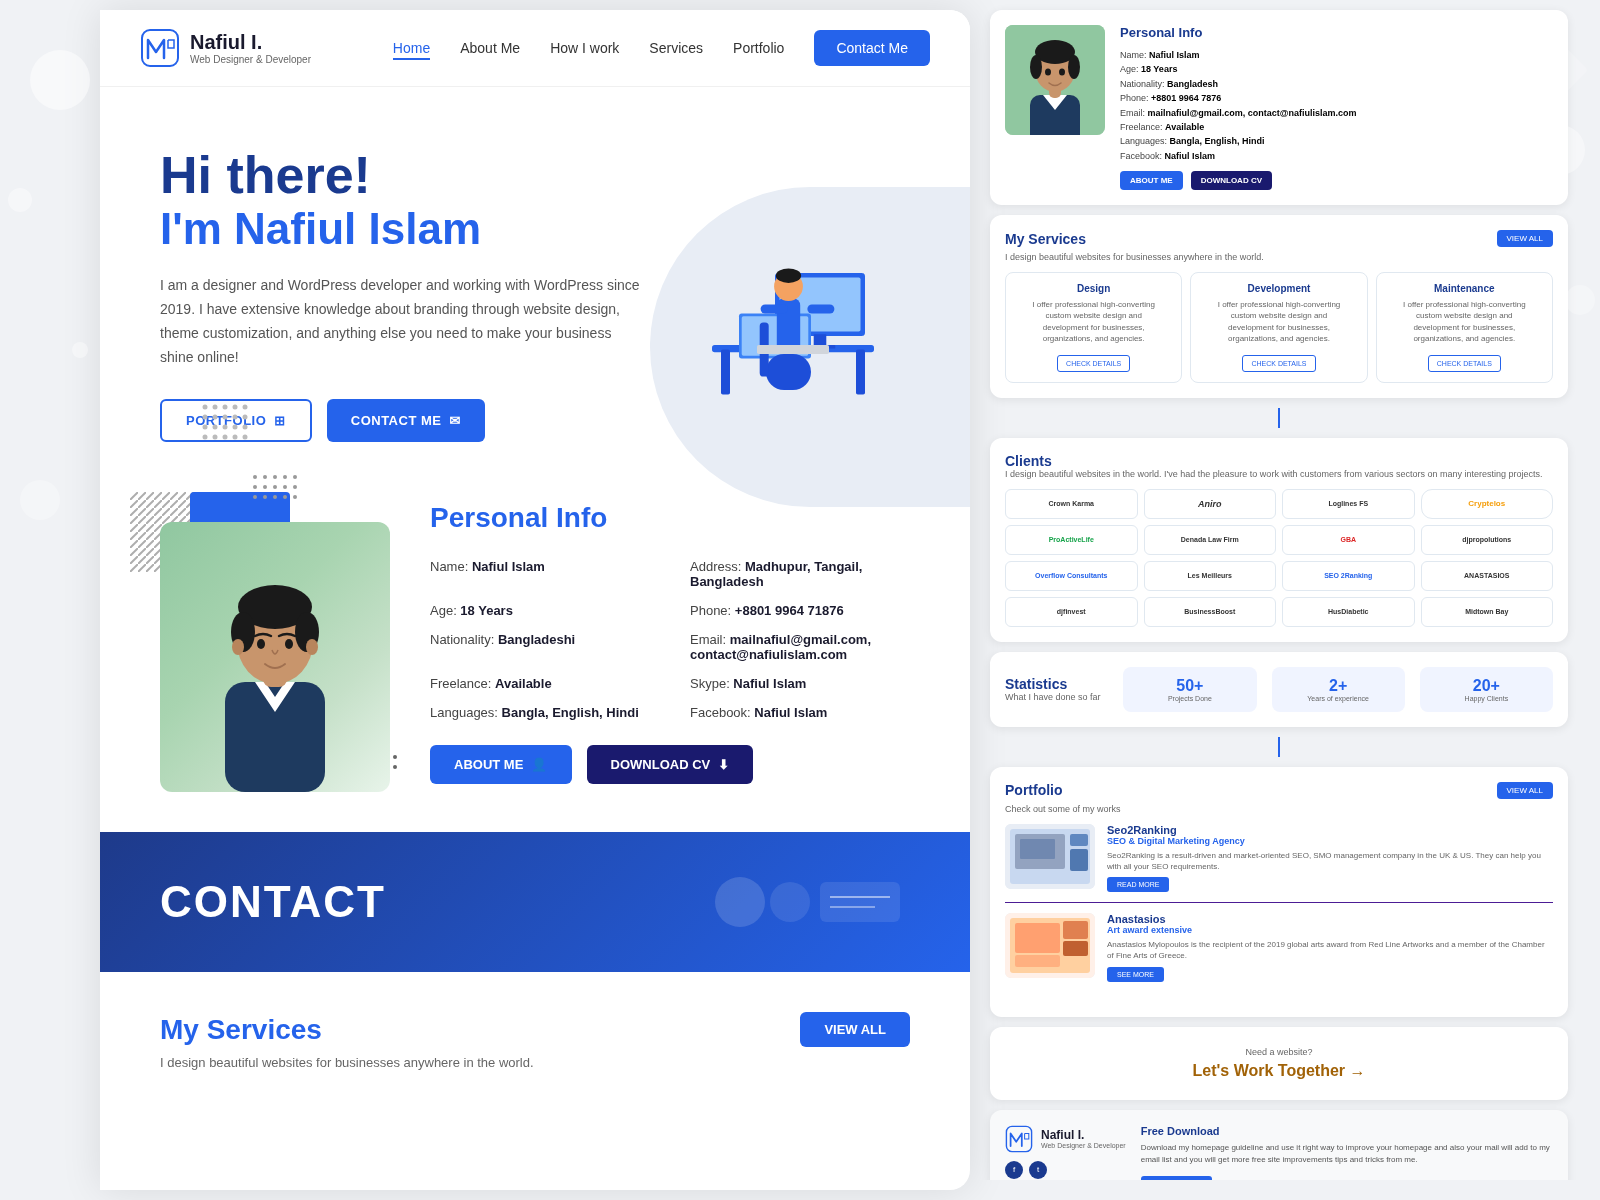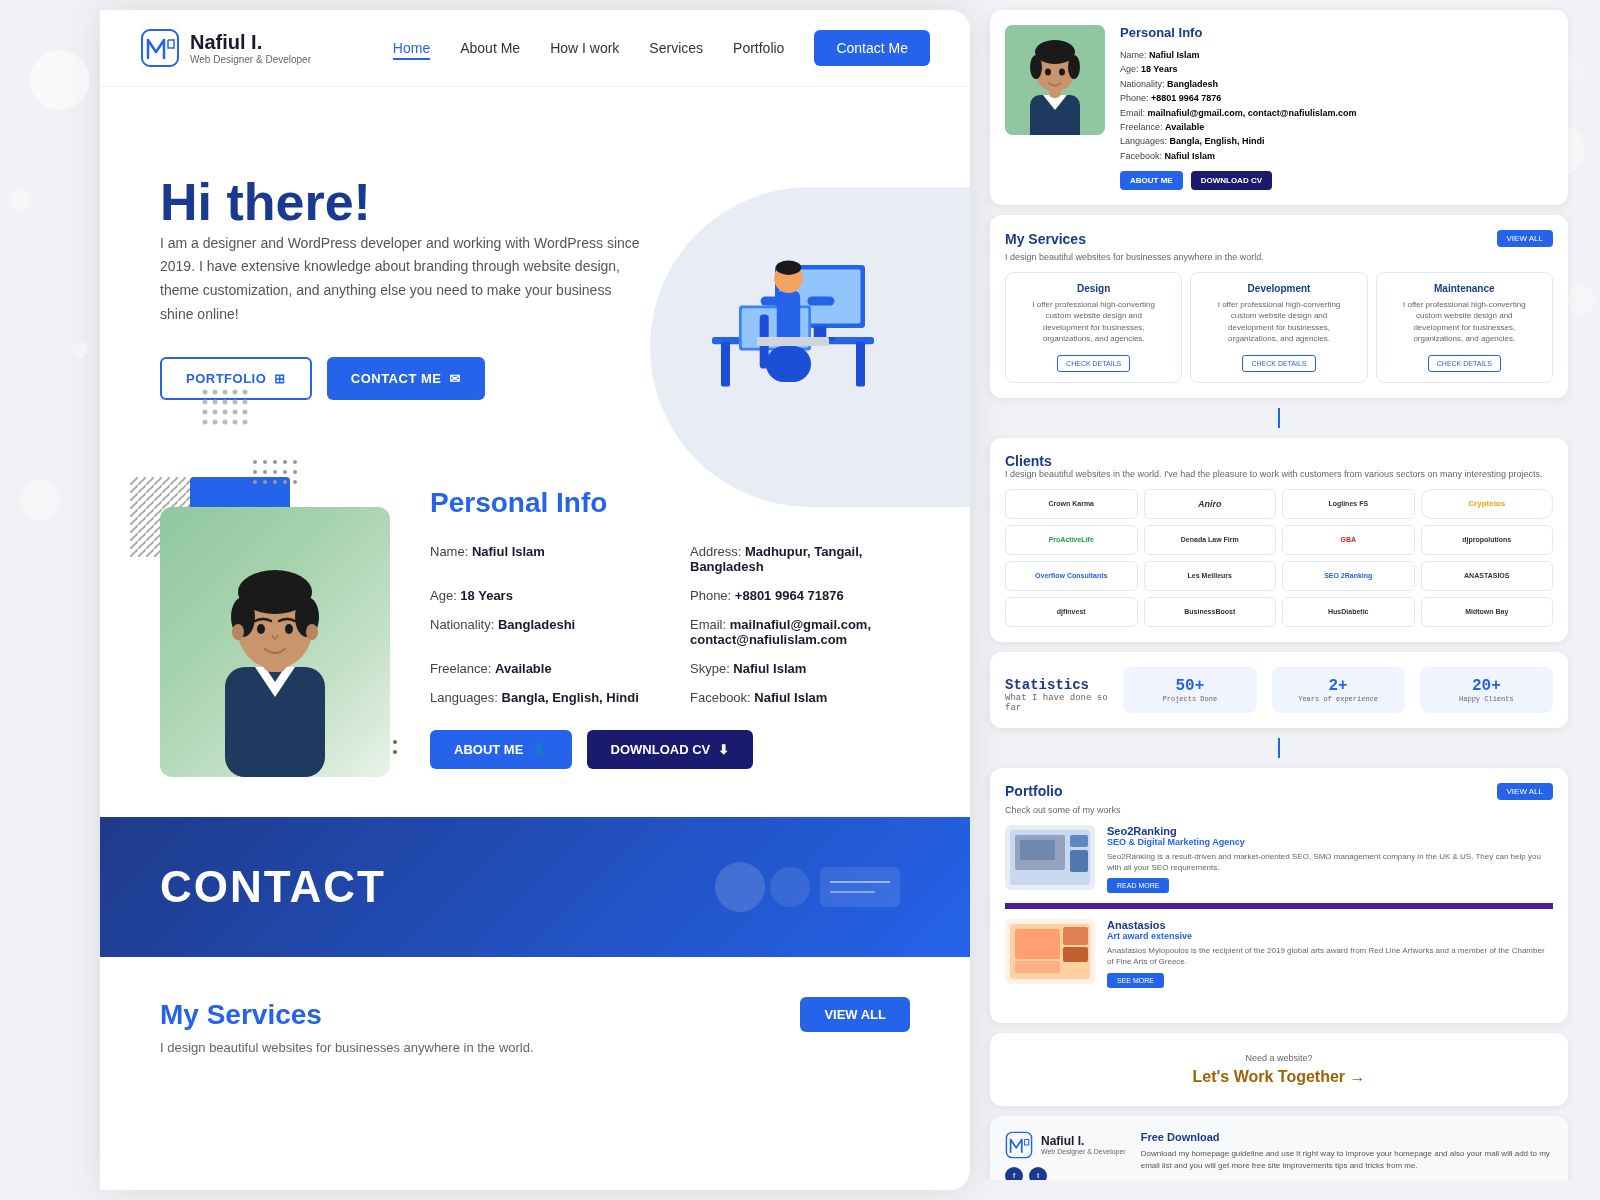--- a/index.html
+++ b/index.html
@@ -460,21 +460,21 @@
       font-size: 9px;
       color: #666;
     }
 
     
     .portfolio-item {
       display: flex;
       gap: 12px;
       margin-bottom: 10px;
       padding-bottom: 10px;
-      border-bottom: 6px solid #4c1d95;
+      border-bottom: 1px solid #4c1d95;
     }
     .portfolio-thumb {
       width: 90px;
       height: 65px;
       border-radius: 6px;
       background: #e8edf5;
       flex-shrink: 0;
       overflow: hidden;
       position: relative;
     }
@@ -631,20 +631,21 @@
         <li><a href="#">Services</a></li>
         <li><a href="#">Portfolio</a></li>
         <li><a href="#" class="nav-btn">Contact Me</a></li>
       </ul>
     </nav>
 
     <section class="hero" style="position:relative;">
       <div class="hero-right-bg"></div>
       <div class="hero-left">
         <div class="hero-title-1">Hi there!</div>
+        <div class="hero-title-2">I'm Nafiul Islam</div>
         <p class="hero-desc">I am a designer and WordPress developer and working with WordPress since 2019. I have extensive knowledge about branding through website design, theme customization, and anything else you need to make your business shine online!</p>
         <div class="hero-buttons">
           <button class="btn-outline">
             <span>PORTFOLIO</span>
             <span>⊞</span>
           </button>
           <button class="btn-primary">
             <span>CONTACT ME</span>
             <span>✉</span>
           </button>
@@ -926,21 +927,21 @@
         <div class="client-logo" style="color:#2563eb;font-size:7px;">SEO 2Ranking</div>
         <div class="client-logo" style="font-size:7px;">ANASTASIOS</div>
         <div class="client-logo" style="font-size:7px;">djfinvest</div>
         <div class="client-logo" style="font-size:7px;">BusinessBoost</div>
         <div class="client-logo" style="font-size:7px;">HusDiabetic</div>
         <div class="client-logo" style="font-size:7px;">Midtown Bay</div>
       </div>
     </div>
 
     <div class="right-section">
-      <div style="display:flex;align-items:flex-end;gap:15px;font-family:Liberation Mono, monospace;">
+      <div style="display:flex;align-items:center;gap:15px;">
         <div class="stats-left">
           <div class="stats-title">Statistics</div>
           <div class="stats-sub">What I have done so far</div>
         </div>
         <div class="stat-card">
           <div class="stat-number">50+</div>
           <div class="stat-label">Projects Done</div>
         </div>
         <div class="stat-card">
           <div class="stat-number">2+</div>

